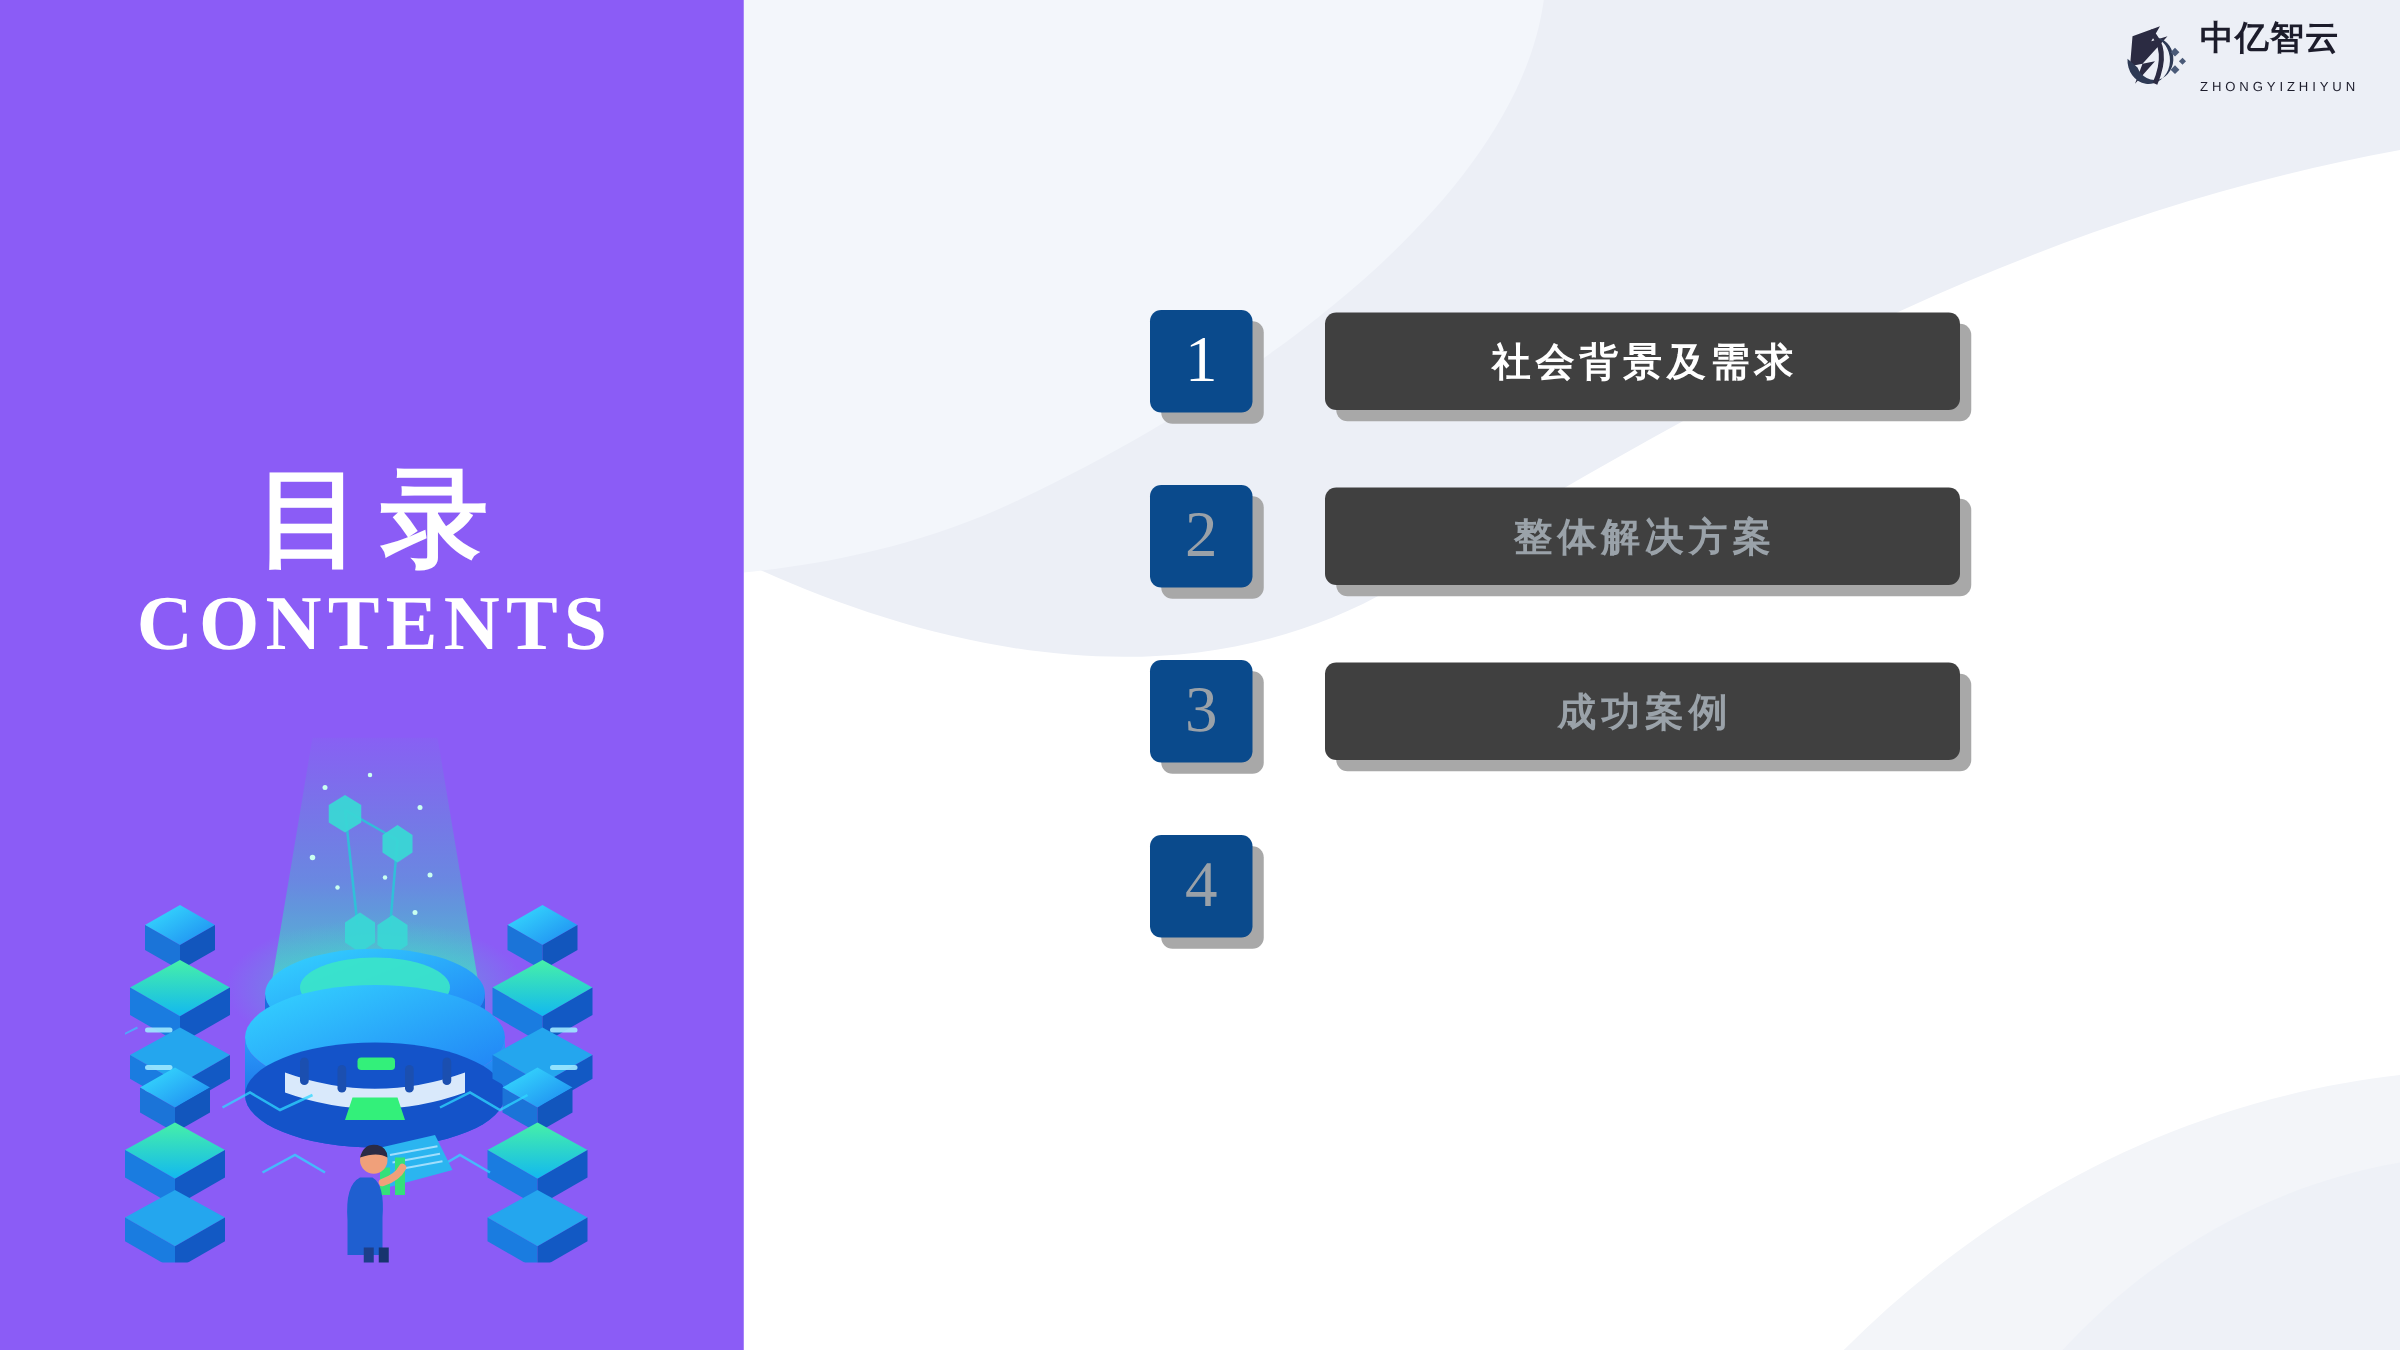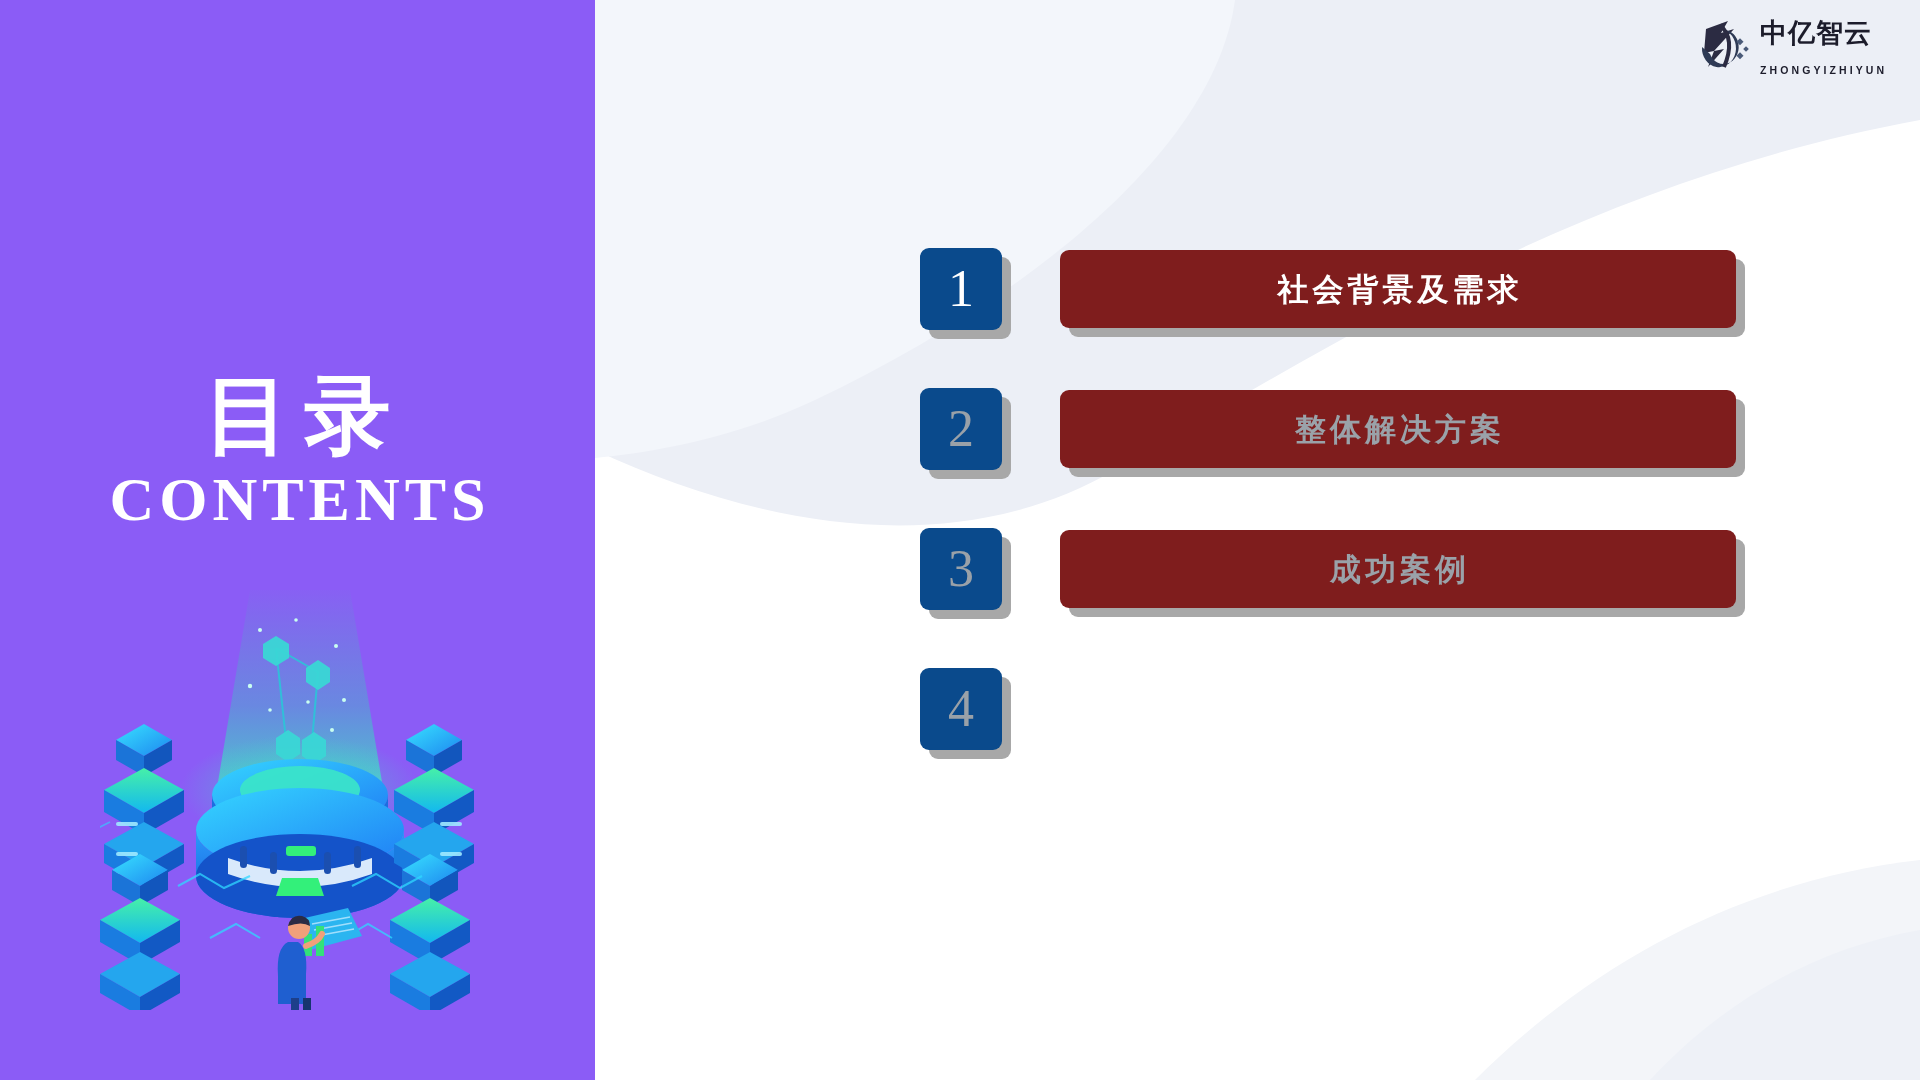--- a/index.html
+++ b/index.html
@@ -40,24 +40,24 @@
 
   
   .logo{
     position:absolute;right:30px;top:12px;width:196px;height:72px;
     display:flex;align-items:center;
   }
   .logo svg{display:block;}
   .logo-texts{margin-left:4px;}
   .logo-cn{
     font-size:27px;font-weight:bold;color:#1c1c2b;letter-spacing:1px;
-    line-height:1.05;font-family:Liberation Sans, sans-serif;
+    line-height:1.05;font-family:Liberation Mono, monospace;
   }
   .logo-en{
-    font-size:10.5px;font-weight:bold;color:#1c1c2b;letter-spacing:3.1px;
+    font-size:10.5px;font-weight:normal;color:#1c1c2b;letter-spacing:3.1px;
     line-height:1.1;margin-top:18px;
   }
 
   
   .menu{position:absolute;left:920px;top:248px;}
   .menu-row{
     position:relative;display:flex;align-items:center;height:82px;
     margin-bottom:58px;
   }
   .menu-row:last-child{margin-bottom:0;}
@@ -67,22 +67,22 @@
     background:#0a4a8c;display:flex;align-items:center;justify-content:center;
     box-shadow:9px 9px 0 0 #a8a8a8;
   }
   .num-box .num{
     font-family:"Liberation Serif","DejaVu Serif",serif;
     font-size:52px;line-height:1;color:#ffffff;
   }
   .num-box.dim .num{color:#9aa1a8;}
 
   .pill{
-    position:relative;margin-left:58px;width:676px;height:78px;border-radius:9px;
-    background:#7f1d1d;display:flex;align-items:center;justify-content:center;
+    position:relative;margin-left:58px;width:508px;height:78px;border-radius:9px;
+    background:#404040;display:flex;align-items:center;justify-content:center;
     box-shadow:9px 9px 0 0 #a8a8a8;
   }
   .pill .pill-label{
     font-size:31px;font-weight:bold;letter-spacing:4px;text-indent:4px;
     color:#ffffff;line-height:1;
   }
   .pill.dim .pill-label{color:#9aa2a9;}
 </style>
 </head>
 <body>

